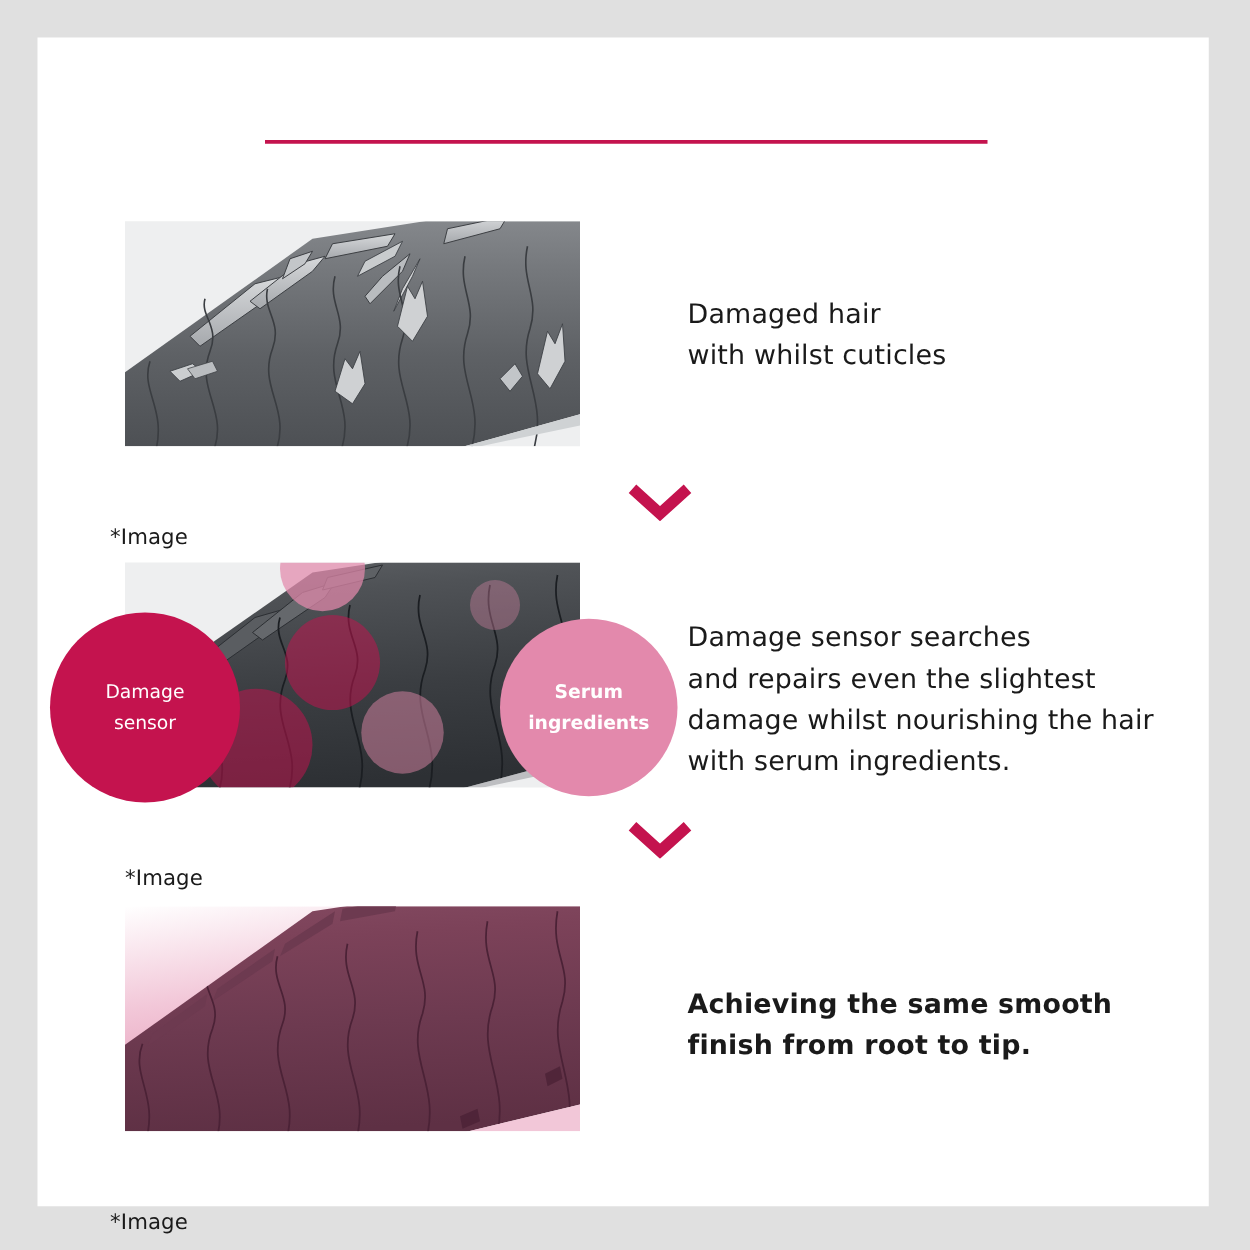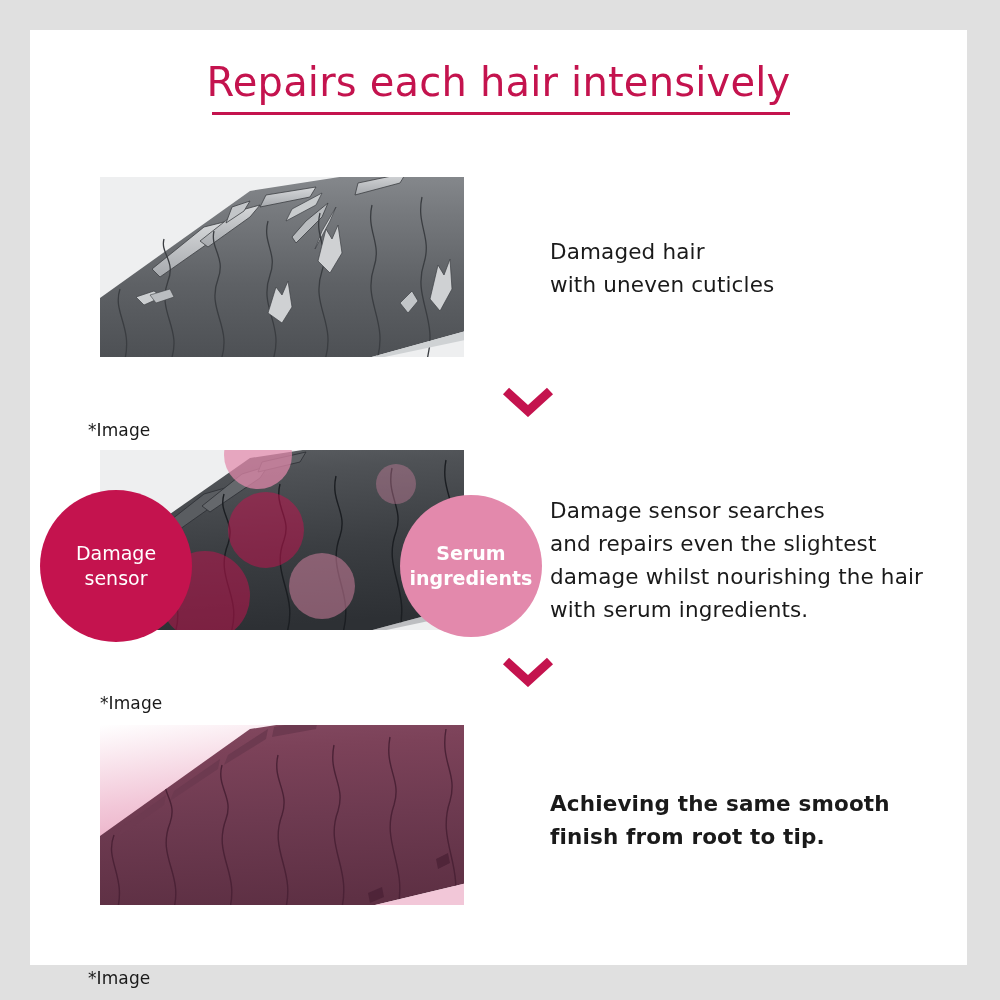--- a/index.html
+++ b/index.html
@@ -106,21 +106,21 @@
 
   
   .badge {
     position: absolute;
     border-radius: 50%;
     display: flex;
     align-items: center;
     justify-content: center;
     text-align: center;
     color: #ffffff;
-    font-size: 19px;
+    font-size: 15px;
     line-height: 25px;
     white-space: pre-line;
     z-index: 6;
   }
   #badge-damage-sensor {
     left: 10px;
     top: 40px;
     width: 152px;
     height: 152px;
     background: #c4134e;
@@ -134,23 +134,20 @@
     font-weight: bold;
   }
 
   svg { display: block; }
 </style>
 </head>
 <body>
 
 <div id="page">
 
-  <div id="title-block">
-    <h1 id="page-title">Repairs each hair intensively</h1>
-  </div>
   <div id="title-underline"></div>
 
   <div class="row" id="row-1">
 
     <div class="panel panel-1">
       <svg width="364" height="180" viewBox="0 0 364 180">
         <defs>
           <linearGradient id="g1" x1="0" y1="0" x2="0" y2="1">
             <stop offset="0%" stop-color="#8d9094"></stop>
             <stop offset="28%" stop-color="#76797d"></stop>
@@ -195,21 +192,21 @@
           <path d="M 50,118 L 70,112 L 74,120 L 56,126 Z" fill="#babdc0" stroke="#3c3f43" stroke-width="0.6"></path>
 
           <path d="M 250,186 L 380,150 L 380,160 L 256,186 Z" fill="#cfd2d4"></path>
         </g>
       </svg>
     </div>
 
     <div class="caption" id="caption-1">*Image</div>
 
     <div class="desc" id="desc-1">Damaged hair
-with uneven cuticles</div>
+with whilst cuticles</div>
   </div>
 
   <div class="chevron" id="chevron-1">
     <svg width="56" height="32" viewBox="0 0 56 32">
       <path d="M 6,6 L 28,26 L 50,6" fill="none" stroke="#c4134e" stroke-width="9" stroke-linecap="butt" stroke-linejoin="miter"></path>
     </svg>
   </div>
 
   <div class="row" id="row-2">
 

